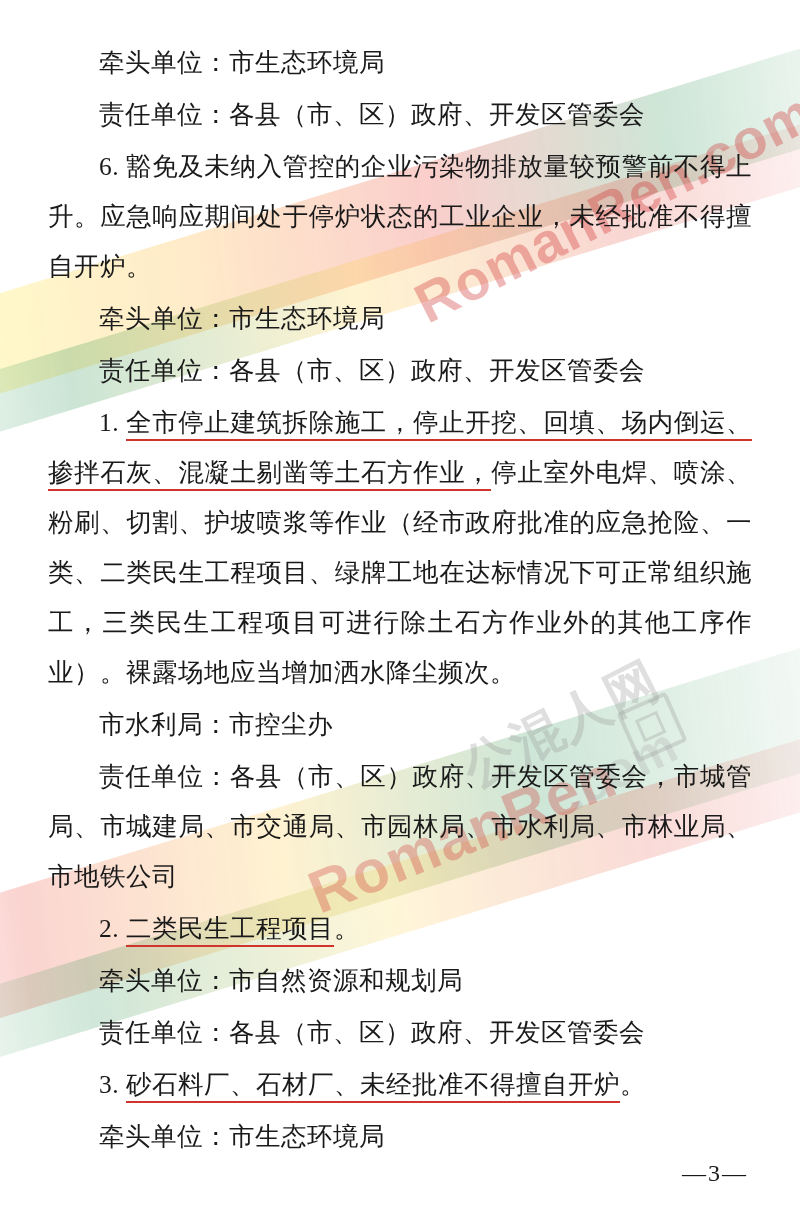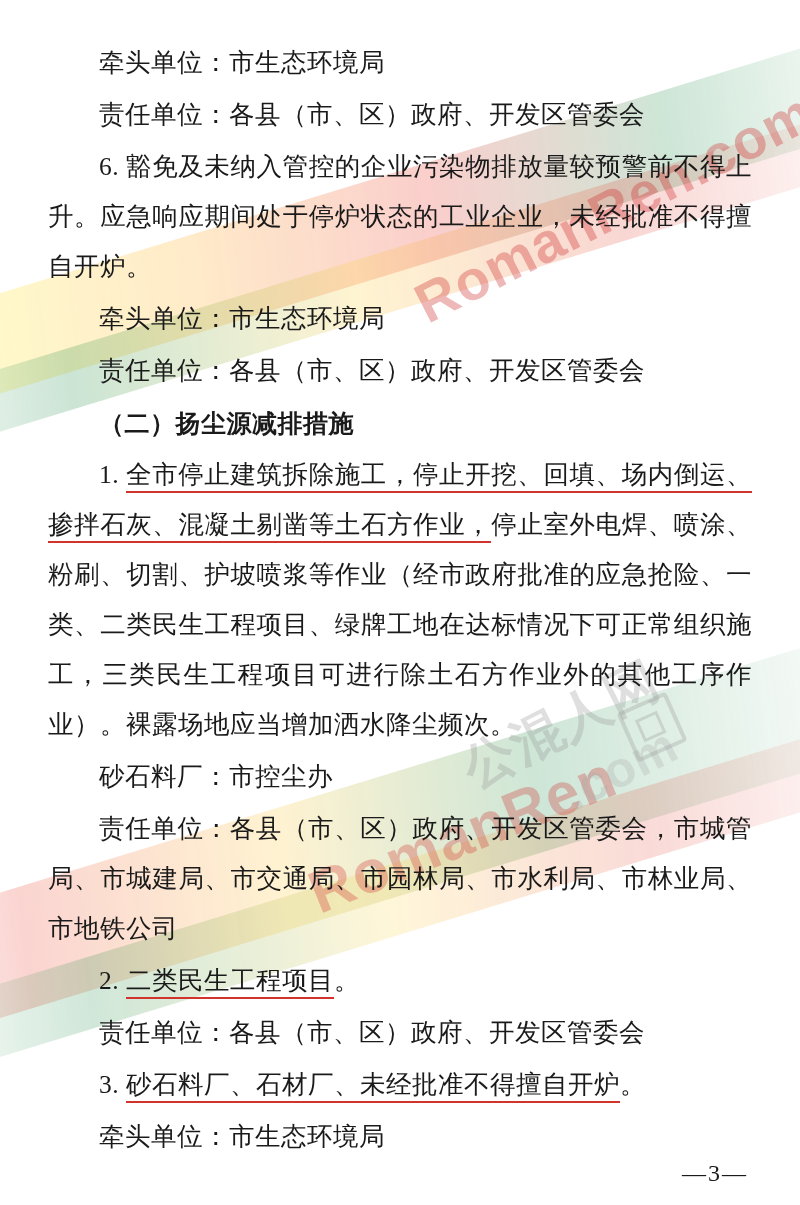--- a/index.html
+++ b/index.html
@@ -182,29 +182,29 @@
 </div>
 
 <div class="page">
 
   <p class="indent">牵头单位：市生态环境局</p>
   <p class="indent">责任单位：各县（市、区）政府、开发区管委会</p>
   <p class="indent">6. 豁免及未纳入管控的企业污染物排放量较预警前不得上升。应急响应期间处于停炉状态的工业企业，未经批准不得擅自开炉。</p>
   <p class="indent">牵头单位：市生态环境局</p>
   <p class="indent">责任单位：各县（市、区）政府、开发区管委会</p>
 
-  <p class="heading">（二）扬尘源减排措施</p>
 
   <p class="indent"><span>1. </span><span class="u">全市停止建筑拆除施工，停止开挖、回填、场内倒运、掺拌石灰、混凝土剔凿等土石方作业，</span><span>停止室外电焊、喷涂、粉刷、切割、护坡喷浆等作业（经市政府批准的应急抢险、一类、二类民生工程项目、绿牌工地在达标情况下可正常组织施工，三类民生工程项目可进行除土石方作业外的其他工序作业）。裸露场地应当增加洒水降尘频次。</span></p>
 
-  <p class="indent">砂石料厂：市控尘办</p>
+  <p class="indent">市水利局：市控尘办</p>
   <p class="indent">责任单位：各县（市、区）政府、开发区管委会，市城管局、市城建局、市交通局、市园林局、市水利局、市林业局、市地铁公司</p>
 
   <p class="indent"><span>2. </span><span class="u">二类民生工程项目</span><span>。</span></p>
 
+  <p class="indent">牵头单位：市自然资源和规划局</p>
   <p class="indent">责任单位：各县（市、区）政府、开发区管委会</p>
 
   <p class="indent"><span>3. </span><span class="u">砂石料厂、石材厂、未经批准不得擅自开炉</span><span>。</span></p>
 
   <p class="indent">牵头单位：市生态环境局</p>
 
 </div>
 
 <div class="footer">—3—</div>
 

